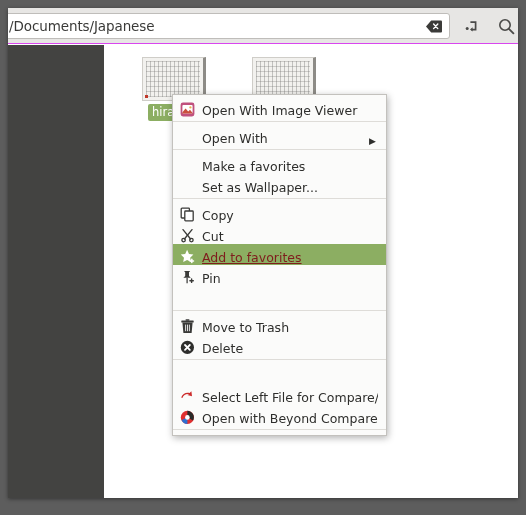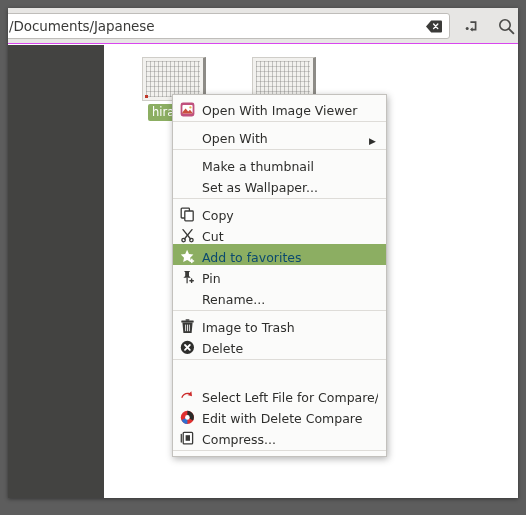--- a/index.html
+++ b/index.html
@@ -186,21 +186,22 @@
     display: flex;
     align-items: flex-end;
     padding: 0 8px 0 6px;
     font-size: 12.5px;
     color: #2e2e2c;
     cursor: default;
     white-space: nowrap;
   }
   .menu-item.highlight {
     background: #8cae62;
-    color: #0c4a6e;
+    color: #7f1d1d;
+    text-decoration: underline;
   }
   .menu-icon {
     width: 17px;
     min-width: 17px;
     height: 17px;
     margin-right: 6px;
     display: flex;
     align-items: center;
     justify-content: center;
   }
@@ -294,21 +295,21 @@
         </div>
         <div class="menu-sep"></div>
         <div class="menu-item">
           <span class="menu-icon"></span>
           <span class="menu-label">Open With</span>
           <span class="menu-arrow">▶</span>
         </div>
         <div class="menu-sep"></div>
         <div class="menu-item">
           <span class="menu-icon"></span>
-          <span class="menu-label">Make a thumbnail</span>
+          <span class="menu-label">Make a favorites</span>
         </div>
         <div class="menu-item">
           <span class="menu-icon"></span>
           <span class="menu-label">Set as Wallpaper...</span>
         </div>
         <div class="menu-sep"></div>
         <div class="menu-item">
           <span class="menu-icon">
             <svg width="15" height="15" viewBox="0 0 15 15">
               <rect x="1.2" y="1.2" width="8.2" height="9.8" rx="0.8" stroke="#3a3a38" stroke-width="1.3" fill="#ffffff"></rect>
@@ -350,37 +351,36 @@
               <g stroke="#3a3a38" stroke-width="1.4" stroke-linecap="round">
                 <path d="M11.6 9.0 L11.6 12.4"></path>
                 <path d="M9.9 10.7 L13.3 10.7"></path>
               </g>
             </svg>
           </span>
           <span class="menu-label">Pin</span>
         </div>
         <div class="menu-item">
           <span class="menu-icon"></span>
-          <span class="menu-label">Rename...</span>
         </div>
         <div class="menu-sep"></div>
         <div class="menu-item">
           <span class="menu-icon">
             <svg width="15" height="15" viewBox="0 0 15 15">
               <path d="M2.4 3.6 L12.6 3.6 L11.6 14.0 L3.4 14.0 Z" fill="#3a3a38"></path>
               <rect x="1.3" y="1.5" width="12.4" height="1.9" rx="0.5" fill="#3a3a38"></rect>
               <rect x="5.6" y="0.2" width="3.8" height="1.5" rx="0.4" fill="#3a3a38"></rect>
               <g stroke="#ffffff" stroke-width="0.85">
                 <path d="M5.6 5.6 L5.6 12.2"></path>
                 <path d="M7.5 5.6 L7.5 12.2"></path>
                 <path d="M9.4 5.6 L9.4 12.2"></path>
               </g>
             </svg>
           </span>
-          <span class="menu-label">Image to Trash</span>
+          <span class="menu-label">Move to Trash</span>
         </div>
         <div class="menu-item">
           <span class="menu-icon">
             <svg width="15" height="15" viewBox="0 0 15 15">
               <circle cx="7.4" cy="7.4" r="6.6" fill="#2e2e2c"></circle>
               <g stroke="#ffffff" stroke-width="1.8" stroke-linecap="round">
                 <path d="M5.0 5.0 L9.8 9.8"></path>
                 <path d="M9.8 5.0 L5.0 9.8"></path>
               </g>
             </svg>
@@ -401,31 +401,19 @@
         </div>
         <div class="menu-item">
           <span class="menu-icon">
             <svg width="15" height="15" viewBox="0 0 15 15">
               <circle cx="7.4" cy="7.4" r="6.6" fill="#e03030"></circle>
               <path d="M7.4 0.8 A6.6 6.6 0 0 1 13.0 10.6 L7.4 7.4 Z" fill="#2a2a28"></path>
               <path d="M7.4 14.0 A6.6 6.6 0 0 1 1.6 10.0 L7.4 7.4 Z" fill="#2f6fd0"></path>
               <circle cx="7.4" cy="7.4" r="2.3" fill="#ffffff"></circle>
             </svg>
           </span>
-          <span class="menu-label">Edit with Delete Compare</span>
-        </div>
-        <div class="menu-item">
-          <span class="menu-icon">
-            <svg width="15" height="15" viewBox="0 0 15 15">
-              <rect x="3.2" y="1.4" width="9.4" height="11.4" rx="0.9" stroke="#3a3a38" stroke-width="1.3" fill="#ffffff"></rect>
-              <rect x="5.6" y="4.2" width="4.4" height="5.6" fill="#3a3a38"></rect>
-              <g stroke="#3a3a38" stroke-width="1.25" stroke-linecap="round">
-                <path d="M1.3 3.4 L1.3 11.0"></path>
-              </g>
-            </svg>
-          </span>
-          <span class="menu-label">Compress...</span>
+          <span class="menu-label">Open with Beyond Compare</span>
         </div>
         <div class="menu-sep"></div>
       </div>
 
   </div>
 </div>
 
 </body></html>

